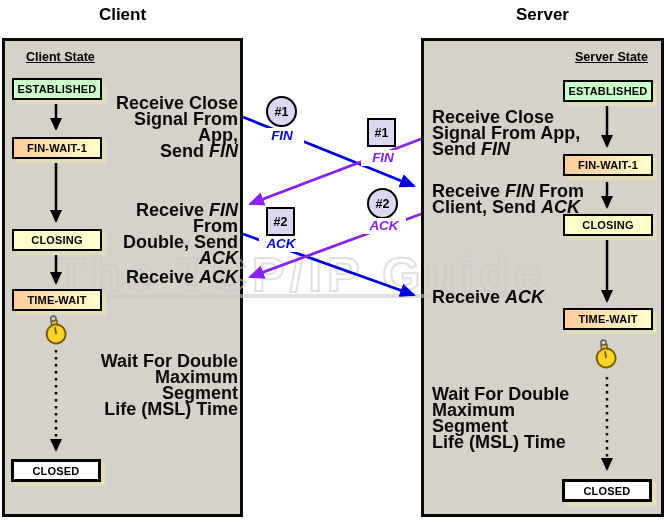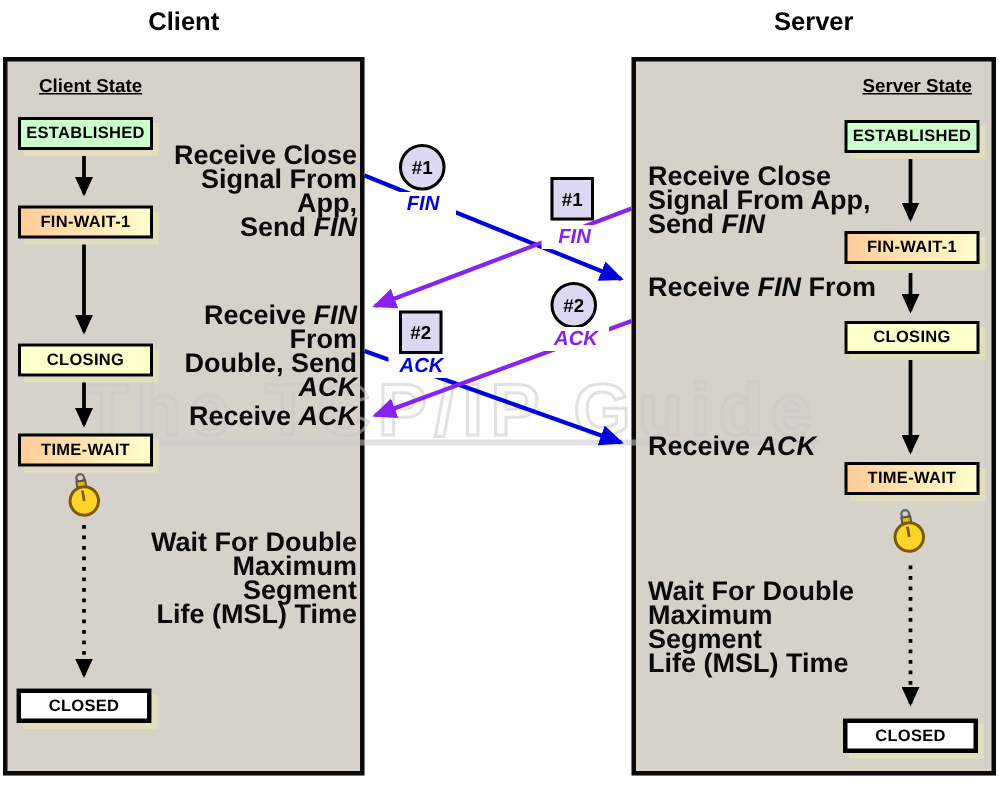--- a/index.html
+++ b/index.html
@@ -178,20 +178,21 @@
       <div><span>Maximum Segment</span></div>
       <div><span>Life (MSL) Time</span></div>
     </div>
   <div class="ann" id="ann-server-close">
       <div><span>Receive Close</span></div>
       <div><span>Signal From App,</span></div>
       <div><span>Send </span><i>FIN</i></div>
     </div>
   <div class="ann" id="ann-server-recvfin">
       <div><span>Receive </span><i>FIN</i><span> From</span></div>
+      <div><span>Client, Send </span><i>ACK</i></div>
     </div>
   <div class="ann" id="ann-server-recvack">
       <div><span>Receive </span><i>ACK</i></div>
     </div>
   <div class="ann" id="ann-server-wait">
       <div><span>Wait For Double</span></div>
       <div><span>Maximum Segment</span></div>
       <div><span>Life (MSL) Time</span></div>
     </div>
 

